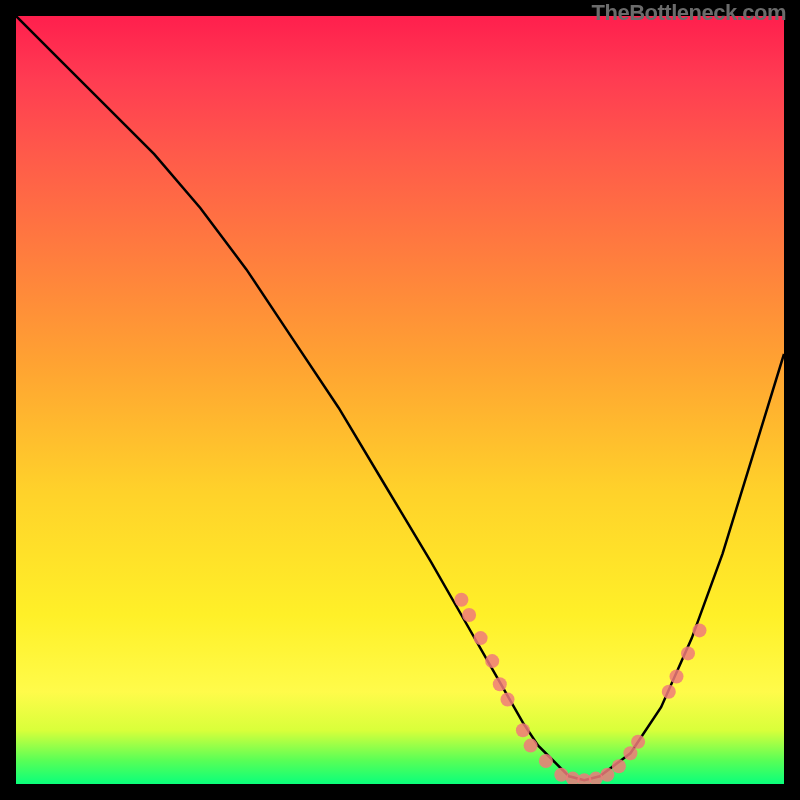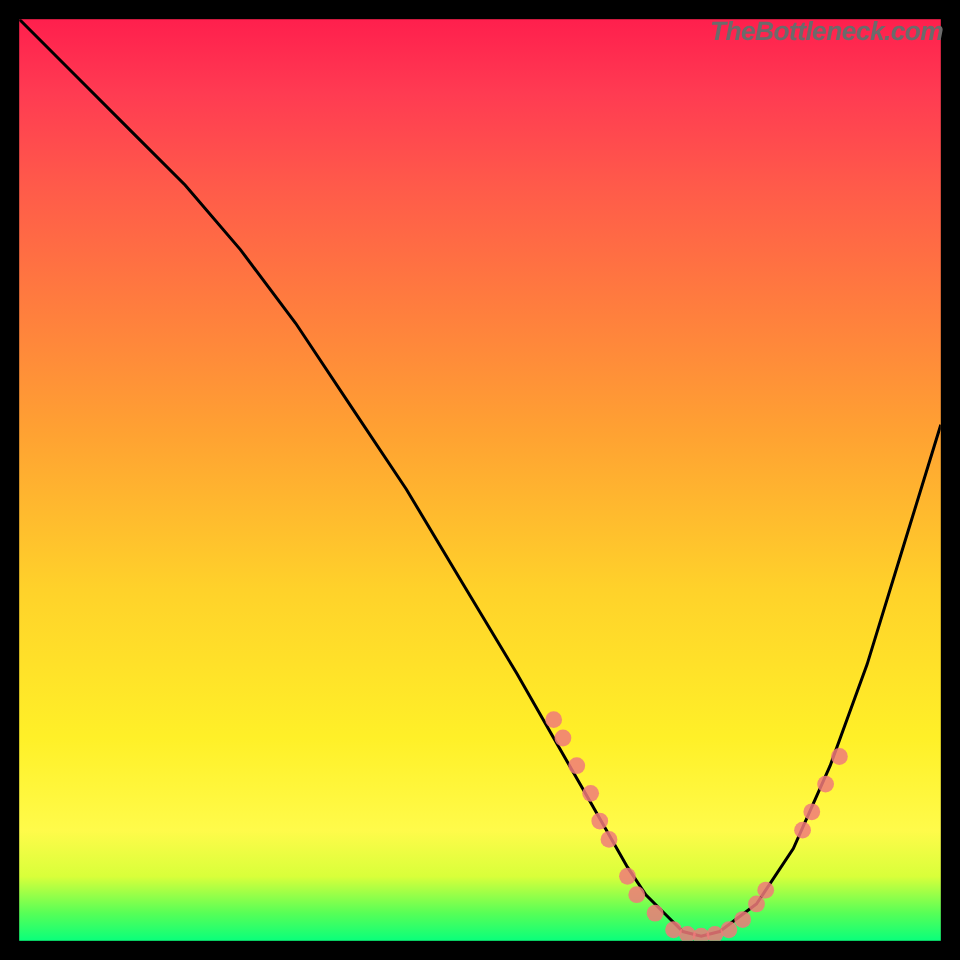--- a/index.html
+++ b/index.html
@@ -36,30 +36,29 @@
       #ffd22a 62%,
       #fff028 78%,
       #fffb4a 88%,
       #d9ff3a 93%,
       #57ff57 97%,
       #0aff7b 100%
     );
   }
   .watermark {
     position: absolute;
-    top: 13px;
+    top: 0;
     right: 14px;
     font-size: 22px;
     font-weight: 600;
     color: #6b6b6b;
     letter-spacing: -0.5px;
     z-index: 3;
     user-select: none;
     pointer-events: none;
-    font-style: italic;
   }
   svg.curve {
     position: absolute;
     left: 0; top: 0;
     width: 768px;
     height: 768px;
     z-index: 2;
     pointer-events: none;
   }
 </style>

